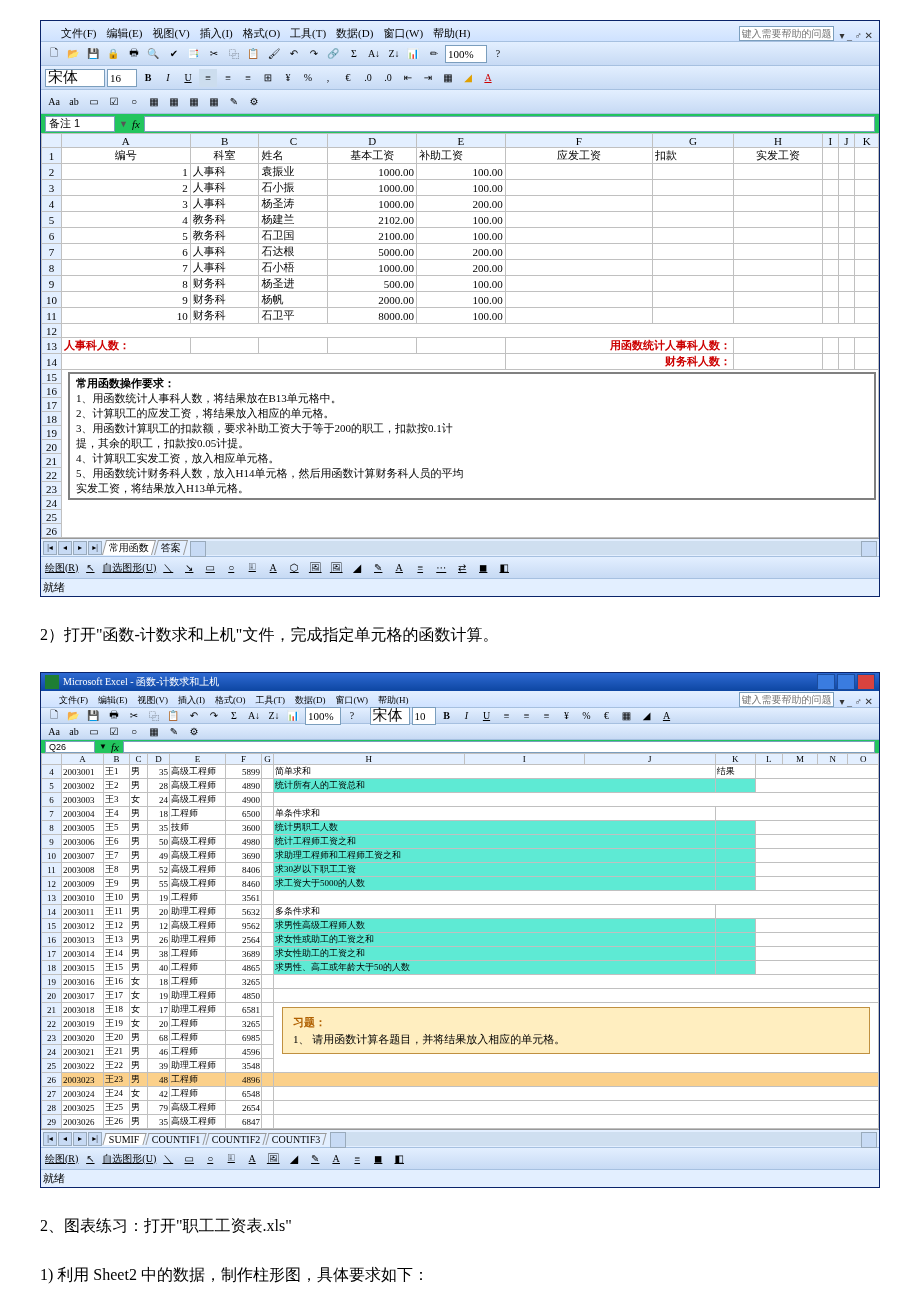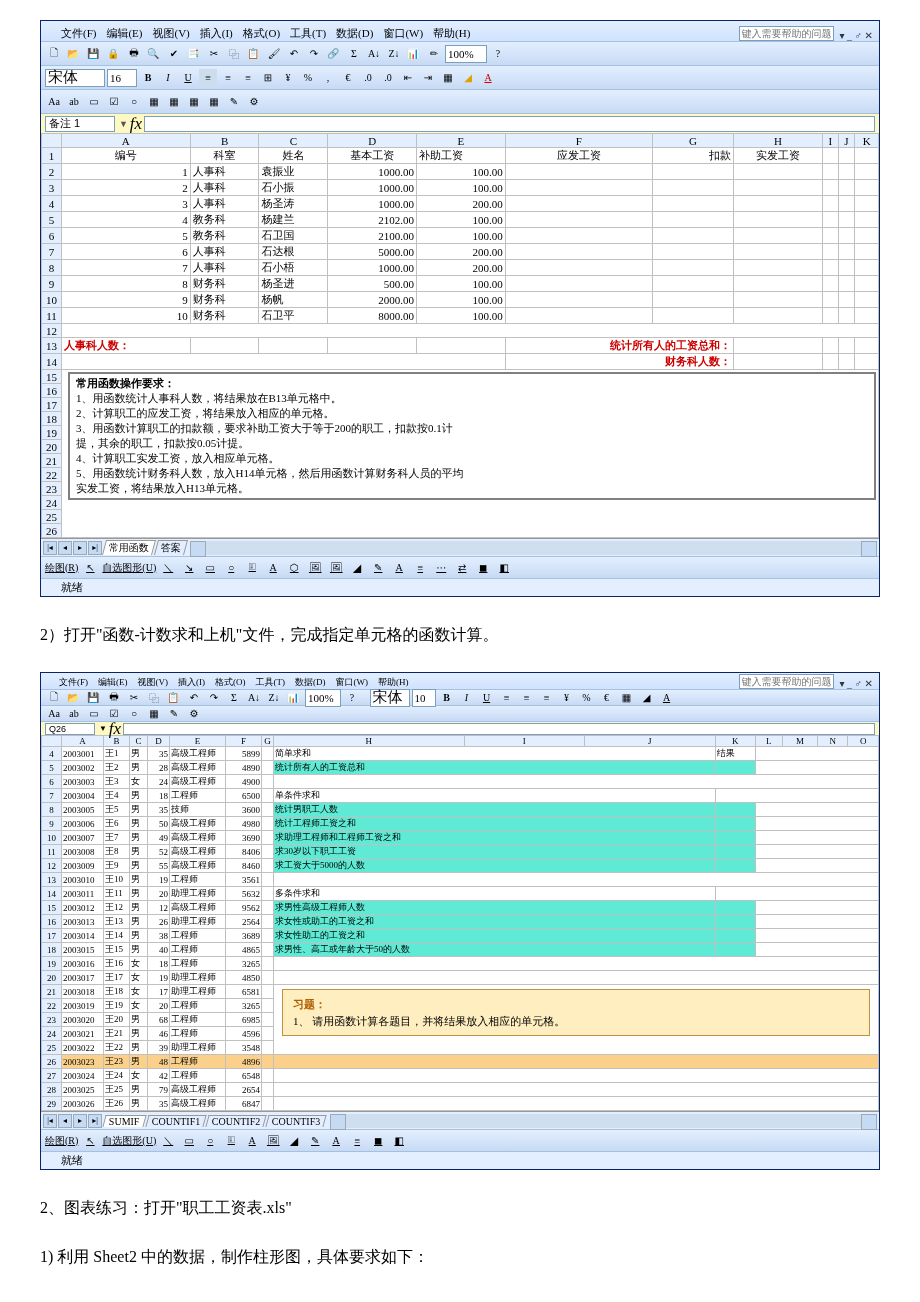--- a/index.html
+++ b/index.html
@@ -12,44 +12,44 @@
   .titlebar .wbtn { width: 18px; height: 16px; background: #3a7ce0; border: 1px solid #1b4c9c; }
   .titlebar .wbtn.close { background: #d9433f; }
   .menubar { background: linear-gradient(#e3efff, #cfe2ff); height: 20px; display: flex; align-items: flex-end; font-size: 11px; padding: 0 2px; gap: 2px; }
   .menubar span { padding: 0 4px; }
   .menubar .helpbox { margin-left: auto; width: 95px; height: 15px; background: #fff; border: 1px solid #7b9ebd; font-size: 10px; color: #aaa; padding: 0 2px; }
   .menubar .closex { color: #333; padding: 0 4px; font-size: 10px; }
   .toolbar { background: linear-gradient(#e3efff, #c7daf4); height: 24px; border-top: 1px solid #a6c0e0; display: flex; align-items: center; padding: 0 4px; gap: 2px; }
   .tbtn { width: 18px; height: 18px; border: 1px solid transparent; display: inline-flex; align-items: center; justify-content: center; font-size: 10px; }
   .fontbox { width: 60px; height: 18px; background: #fff; border: 1px solid #7b9ebd; font-size: 15px; padding: 0 2px; display: inline-flex; align-items: center; }
   .sizebox { width: 30px; height: 18px; background: #fff; border: 1px solid #7b9ebd; font-size: 11px; padding: 0 2px; display: inline-flex; align-items: center; }
-  .namebox-row { background: #fef9c3; height: 20px; display: flex; align-items: center; border-top: 1px solid #a6c0e0; }
+  .namebox-row { background: #22c55e; height: 20px; display: flex; align-items: center; border-top: 1px solid #a6c0e0; }
   .namebox { width: 70px; height: 16px; background: #fff; border: 1px solid #7b9ebd; font-size: 11px; padding: 0 3px; margin: 0 4px; }
-  .fxbar { width: 16px; text-align: center; font-style: italic; font-size: 17px; }
+  .fxbar { width: 16px; text-align: center; font-style: italic; font-size: 11px; }
   .formulabar { flex: 1; height: 16px; background: #fff; border: 1px solid #7b9ebd; margin-right: 4px; }
   .grid { background: #fff; font-size: 11px; }
   .grid table { border-collapse: collapse; width: 100%; }
   .grid th, .grid td { border: 1px solid #c0c0c0; height: 14px; font-weight: normal; padding: 0 2px; }
   .grid th { background: #e3efff; text-align: center; }
   .grid .rowhdr { background: #e3efff; text-align: center; width: 20px; }
   .grid .num { text-align: right; }
   .grid .red { color: #c00; font-weight: bold; }
   .grid .instr-box { border: 2px solid #808080; padding: 2px 6px; background: #fff; }
   .grid .instr-title { font-weight: bold; }
   .sheettabs { background: #e3efff; height: 18px; display: flex; align-items: center; font-size: 10px; border-top: 1px solid #999; }
   .sheettabs .nav { display: inline-flex; gap: 1px; padding: 0 2px; }
   .sheettabs .navb { width: 14px; height: 14px; background: #c7daf4; border: 1px solid #9ab; display: inline-flex; align-items: center; justify-content: center; font-size: 8px; }
   .sheettabs .tab { padding: 0 4px; background: #fff; border: 1px solid #999; border-bottom: none; transform: skewX(-15deg); margin-right: 2px; }
   .sheettabs .tab span { display: inline-block; transform: skewX(15deg); }
   .sheettabs .scroll { flex: 1; height: 14px; background: #cfdff0; margin: 0 2px; position: relative; }
   .sheettabs .scroll::before, .sheettabs .scroll::after { content: ''; position: absolute; width: 14px; height: 100%; background: #c7daf4; border: 1px solid #9ab; top: 0; }
   .sheettabs .scroll::before { left: 0; }
   .sheettabs .scroll::after { right: 0; }
   .drawbar { background: linear-gradient(#e3efff, #c7daf4); height: 22px; border-top: 1px solid #a6c0e0; display: flex; align-items: center; font-size: 10px; padding: 0 4px; gap: 3px; text-decoration: underline; }
-  .statusbar { background: #e3efff; height: 18px; font-size: 11px; padding: 0 20px; display: flex; align-items: center; border-top: 1px solid #a6c0e0; }
+  .statusbar { background: #e3efff; height: 18px; font-size: 11px; padding: 0 2px; display: flex; align-items: center; border-top: 1px solid #a6c0e0; }
   .bodytext { font-size: 16px; line-height: 2.2; margin: 14px 0; }
   .small .grid th, .small .grid td { height: 11px; font-size: 9px; padding: 0 1px; }
   .small .toolbar, .small .menubar { height: 16px; font-size: 9px; }
   .small .namebox-row { height: 14px; }
   .small .titlebar { height: 18px; font-size: 10px; }
   .yellow { background: #5eead4; }
   .callout { border: 1px solid #c09040; background: #ffeec0; padding: 6px 10px; font-size: 11px; line-height: 1.5; }
 </style>
 </head>
 <body>
@@ -158,25 +158,25 @@
         <th>G</th>
         <th>H</th>
         <th>I</th>
         <th>J</th>
         <th>K</th>
       </tr>
       <tr>
         <th class="rowhdr">1</th>
         <td style="text-align:center">编号</td>
         <td style="text-align:center">科室</td>
-        <td style="text-align:center">姓名</td>
+        <td style="">姓名</td>
         <td style="text-align:center">基本工资</td>
         <td style="text-align:left">补助工资</td>
         <td style="text-align:center">应发工资</td>
-        <td style="text-align:right">扣款</td>
+        <td style="text-align:left">扣款</td>
         <td style="text-align:center">实发工资</td>
         <td></td>
               <td></td>
               <td></td>
       </tr>
       </tbody>
           <tbody id="e1rows">
             <tr>
               <th class="rowhdr">2</th>
               <td class="num">1</td>
@@ -323,21 +323,21 @@
               <th class="rowhdr">12</th>
               <td colspan="11"></td>
             </tr>
       <tr>
         <th class="rowhdr">13</th>
         <td class="red">人事科人数：</td>
         <td></td>
               <td></td>
               <td></td>
               <td></td>
-        <td colspan="2" class="red" style="text-align:right">统计所有人的工资总和：</td>
+        <td colspan="2" class="red" style="text-align:right">用函数统计人事科人数：</td>
         <td></td>
               <td></td>
               <td></td>
               <td></td>
       </tr>
       <tr>
         <th class="rowhdr">14</th>
         <td colspan="5"></td>
         <td colspan="2" class="red" style="text-align:right">财务科人数：</td>
         <td></td>
@@ -432,20 +432,29 @@
     <span class="tbtn">◧</span>
   </div>
   <div class="statusbar">
     <span>就绪</span>
   </div>
 </div>
 
 <p class="bodytext">2）打开"函数-计数求和上机"文件，完成指定单元格的函数计算。</p>
 
 <div class="excel-window small">
+  <div class="titlebar">
+    <span class="eicon"></span>
+    <span>Microsoft Excel - 函数-计数求和上机</span>
+    <div class="wbtns">
+      <div class="wbtn"></div>
+      <div class="wbtn"></div>
+      <div class="wbtn close"></div>
+    </div>
+  </div>
   <div class="menubar">
     <span class="eicon" style="width:10px;height:10px"></span>
     <span>文件(F)</span>
     <span>编辑(E)</span>
     <span>视图(V)</span>
     <span>插入(I)</span>
     <span>格式(O)</span>
     <span>工具(T)</span>
     <span>数据(D)</span>
     <span>窗口(W)</span>

